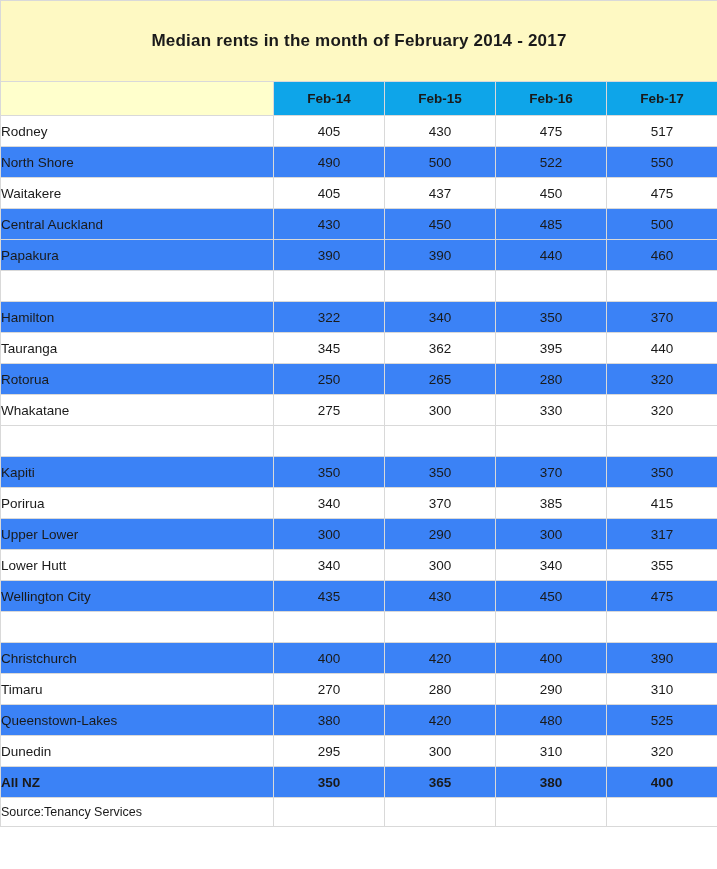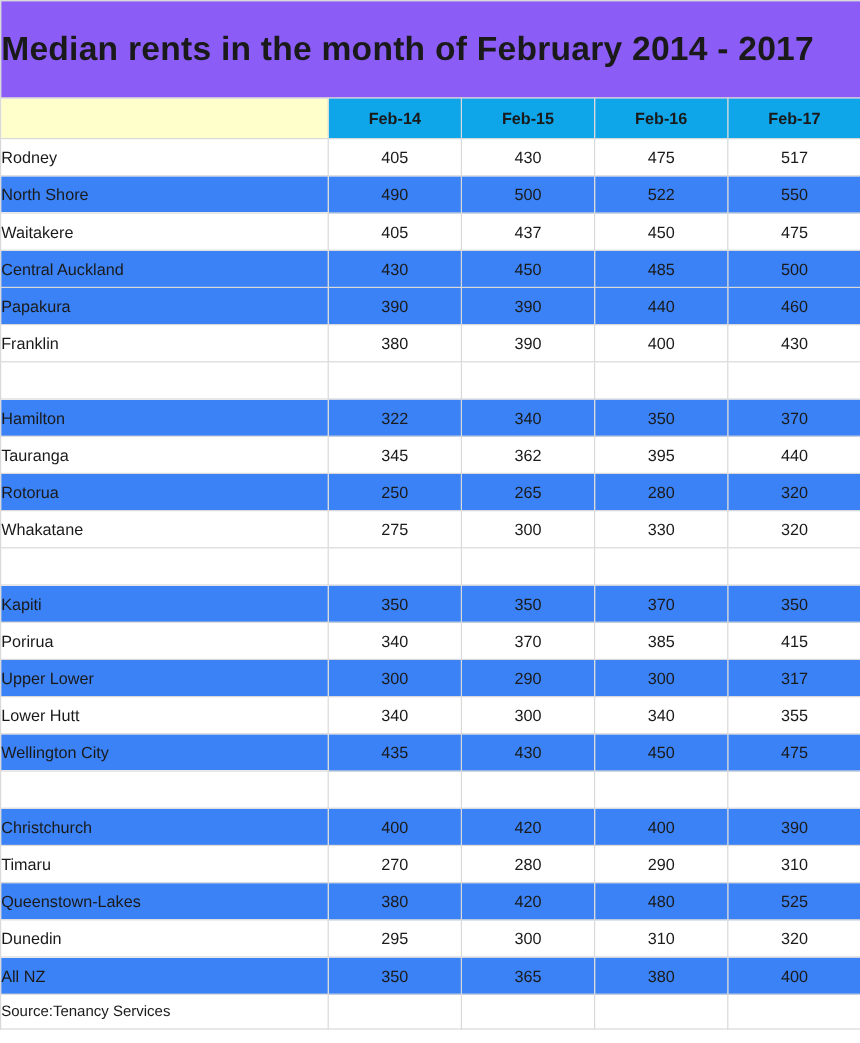--- a/index.html
+++ b/index.html
@@ -24,25 +24,25 @@
     border-collapse: collapse;
     width: 717px;
     table-layout: fixed;
   }
   table.rent-table td, table.rent-table th {
     border: 1px solid #d9d9d9;
     padding: 0;
     margin: 0;
   }
   .title-cell {
-    background: #8b5cf6;
+    background: #fef9c3;
     height: 80px;
-    text-align: left;
-    vertical-align: middle;
-    font-size: 28px;
+    text-align: center;
+    vertical-align: middle;
+    font-size: 17px;
     font-weight: bold;
     color: #1a1a1a;
     letter-spacing: 0.2px;
   }
   .hdr-blank {
     background: #ffffcc;
     height: 33px;
   }
   .hdr-year {
     background: #0ea5e9;
@@ -71,21 +71,21 @@
   }
   td.value {
     height: 30px;
     text-align: center;
     vertical-align: middle;
     font-size: 13.5px;
     color: #1a1a1a;
   }
   tr.total td.label,
   tr.total td.value {
-    font-weight: normal;
+    font-weight: bold;
   }
   tr.spacer td {
     height: 30px;
   }
   td.source {
     height: 28px;
     padding-left: 9px;
     font-size: 12.5px;
     color: #1a1a1a;
     vertical-align: middle;
@@ -151,27 +151,20 @@
           <td class="value">485</td>
           <td class="value">500</td>
         </tr>
         <tr class="row-yellow">
           <td class="label">Papakura</td>
           <td class="value">390</td>
           <td class="value">390</td>
           <td class="value">440</td>
           <td class="value">460</td>
         </tr>
-        <tr class="row-white">
-          <td class="label">Franklin</td>
-          <td class="value">380</td>
-          <td class="value">390</td>
-          <td class="value">400</td>
-          <td class="value">430</td>
-        </tr>
         <tr class="row-white spacer">
           <td class="label"></td>
           <td class="value"></td>
           <td class="value"></td>
           <td class="value"></td>
           <td class="value"></td>
         </tr>
         <tr class="row-yellow">
           <td class="label">Hamilton</td>
           <td class="value">322</td>

